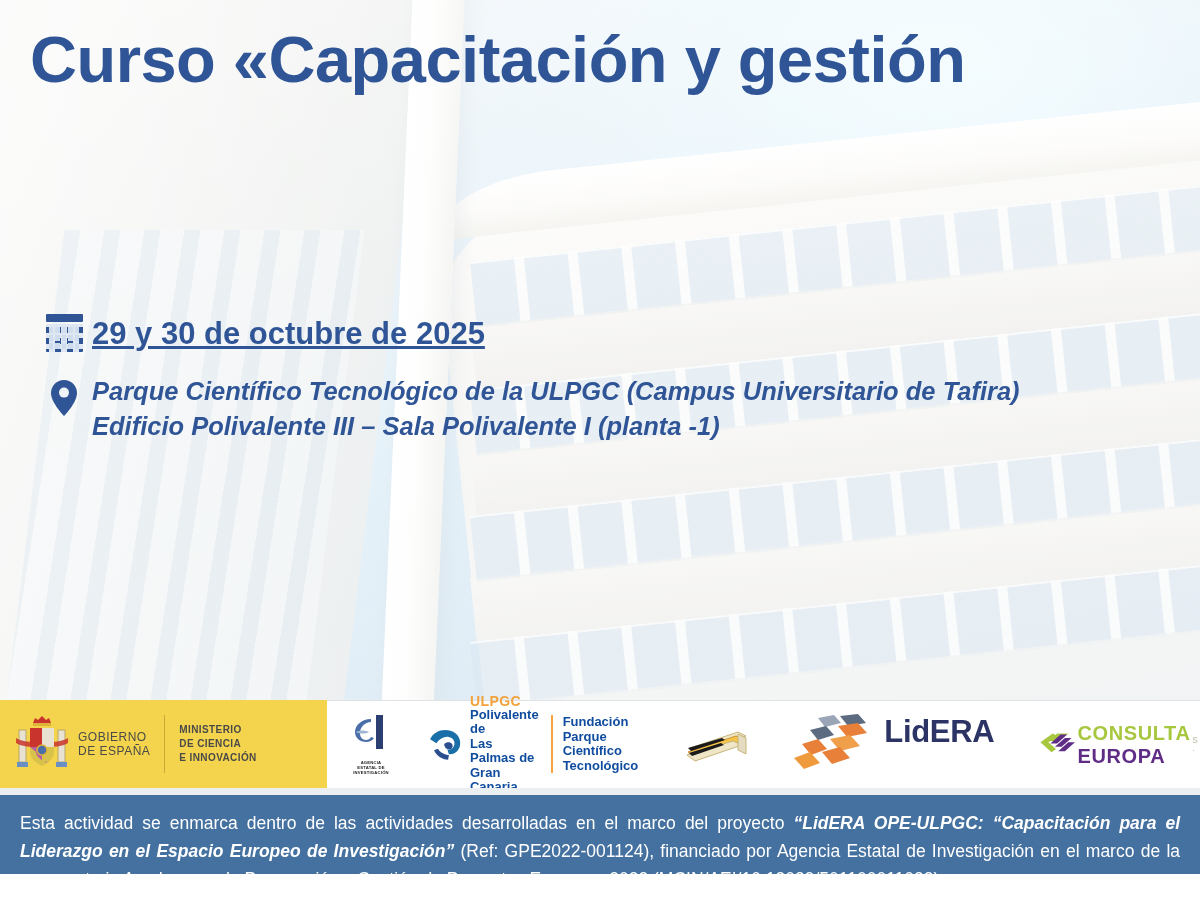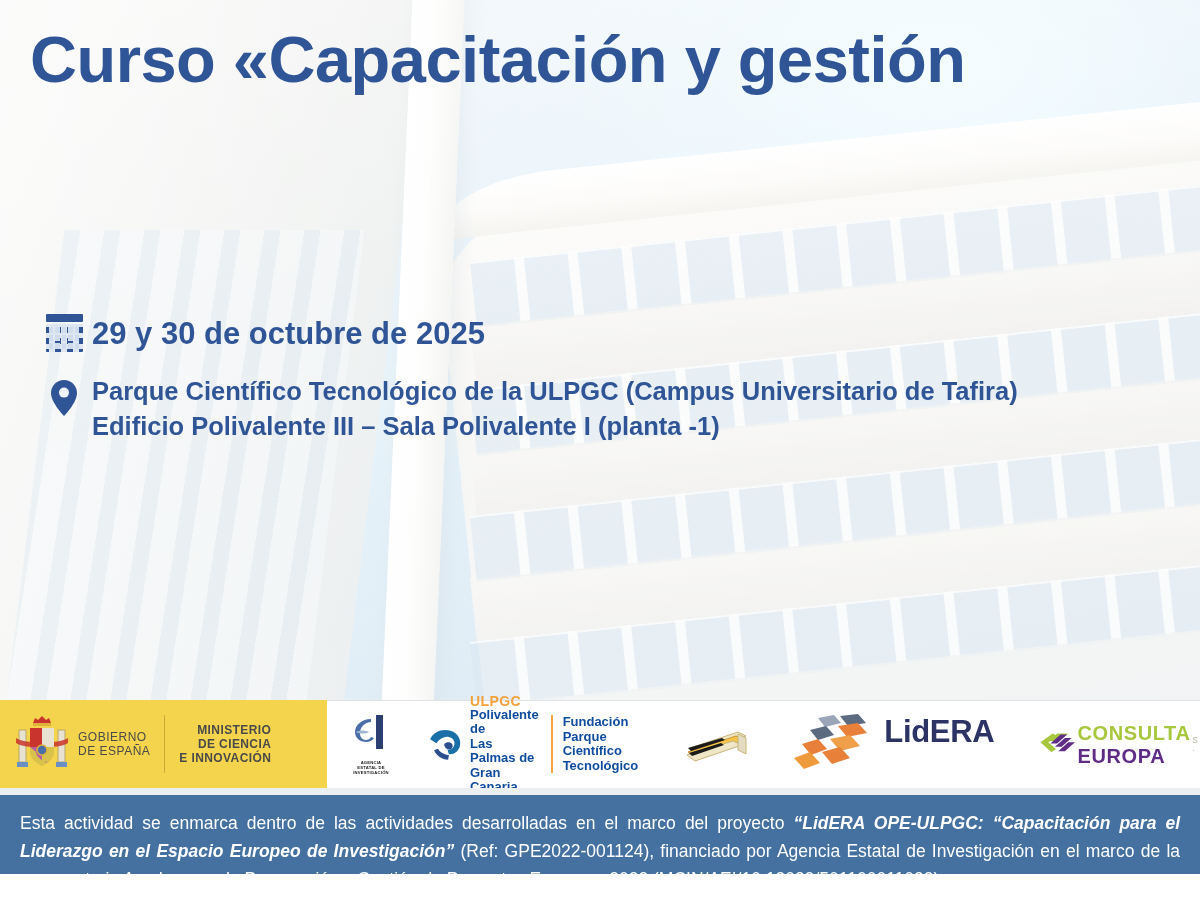--- a/index.html
+++ b/index.html
@@ -105,24 +105,24 @@
     font-weight:bold;
     letter-spacing:-.5px;
   }
 
   
   .info{position:absolute;left:36px;top:312px;width:1160px;}
   .row{display:flex;align-items:flex-start;margin-bottom:12px;}
   .row .ic{width:56px;flex:0 0 56px;display:flex;justify-content:center;align-items:flex-start;padding-top:2px;}
   .row .tx{color:#2f5596;font-weight:bold;}
 
-  .r-date .tx{font-size:31px;line-height:44px;}
+  .r-date .tx{font-size:31px;line-height:44px;text-decoration:underline;}
   .r-time{margin-top:16px;}
   .r-time .tx{font-size:31px;line-height:46px;}
-  .r-place{margin-top:18px;}
+  .r-place{margin-top:18px;font-style:italic;}
   .r-place .ic{padding-top:6px;}
   .r-place .tx{font-size:25.5px;line-height:35px;}
 
   
   .cal{width:37px;height:38px;position:relative;}
   .cal .top{position:absolute;left:0;top:0;width:37px;height:8px;background:#2f5596;border-radius:1px;}
   .cal .body{position:absolute;left:0;top:10px;width:37px;height:28px;background:#2f5596;border-radius:1px;
     background-image:
       repeating-linear-gradient(90deg,transparent 0 3px,#dfe7f2 3px 9px,transparent 9px 12px),
       repeating-linear-gradient(0deg,transparent 0 3px,#dfe7f2 3px 8px,transparent 8px 11px);
@@ -153,21 +153,21 @@
   }
   .yellow{
     position:absolute;left:0;top:700px;width:327px;height:88px;
     background:#f4d44d;
     display:flex;align-items:center;
   }
   .esp{display:flex;align-items:center;height:100%;padding-left:14px;}
   .esp .shield{width:56px;height:64px;position:relative;}
   .esp .lbl{font-size:12px;font-weight:normal;color:#4a4a48;line-height:14px;letter-spacing:.5px;margin-left:8px;}
   .divider-y{width:1px;height:58px;background:#c8a93a;margin:0 14px;}
-  .min .lbl{font-size:12px;font-weight:bold;color:#4a4a48;line-height:14px;letter-spacing:.4px;text-align:right;}
+  .min .lbl{font-size:10px;font-weight:bold;color:#4a4a48;line-height:14px;letter-spacing:.4px;}
 
   .logos-right{
     position:absolute;left:327px;top:700px;width:873px;height:88px;
     display:flex;align-items:center;
   }
   .lg{display:flex;align-items:center;}
 
   .aei{margin-left:22px;display:flex;flex-direction:column;align-items:center;}
   .aei-cap{font-size:4.2px;font-weight:bold;color:#222;letter-spacing:.2px;line-height:5px;text-align:center;margin-top:1px;}
 

